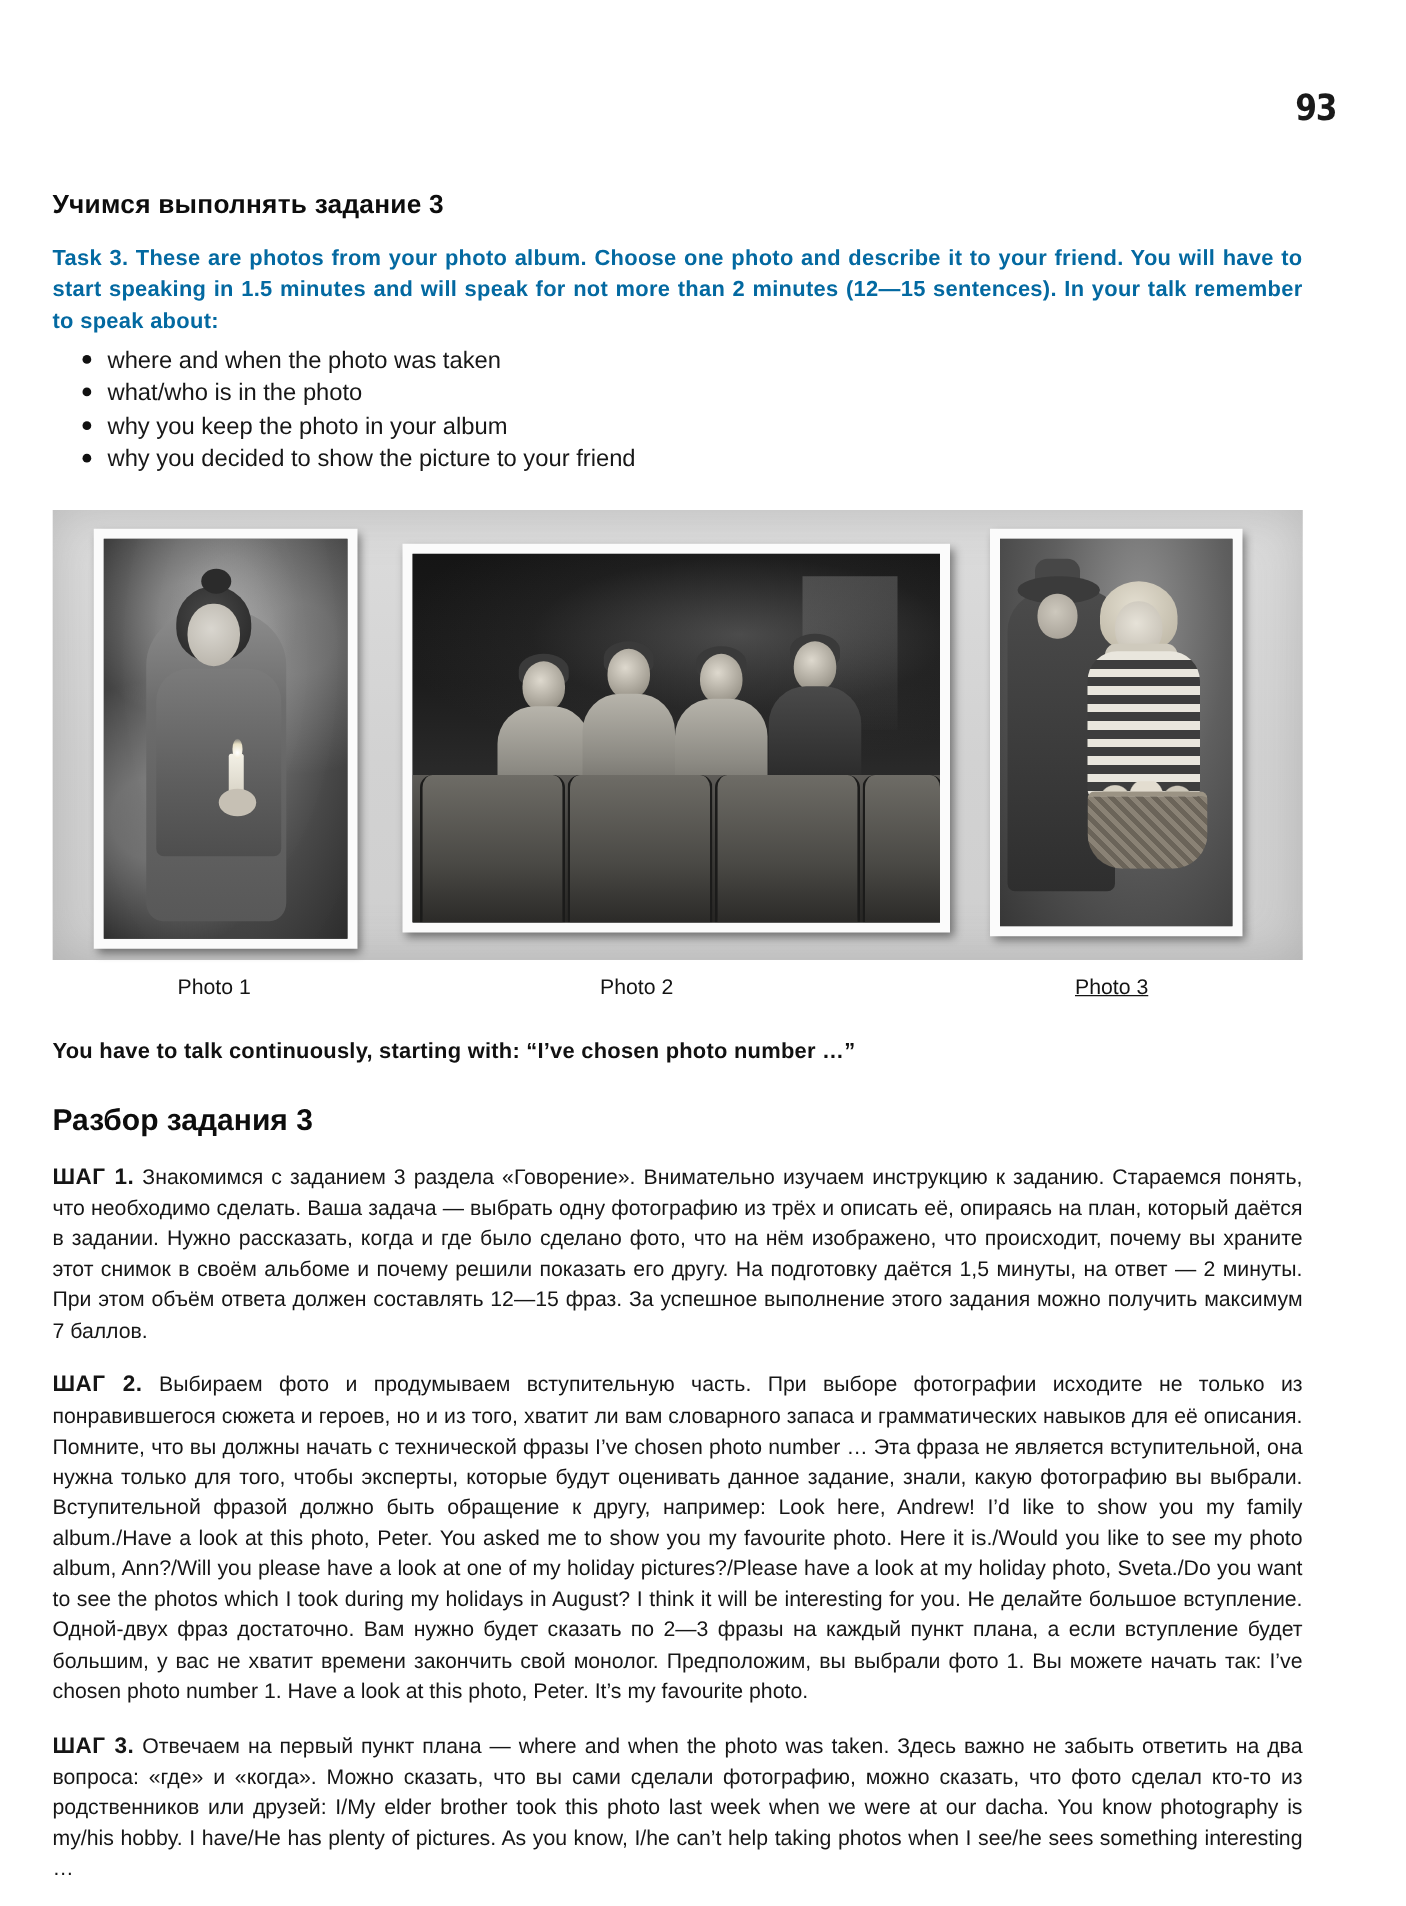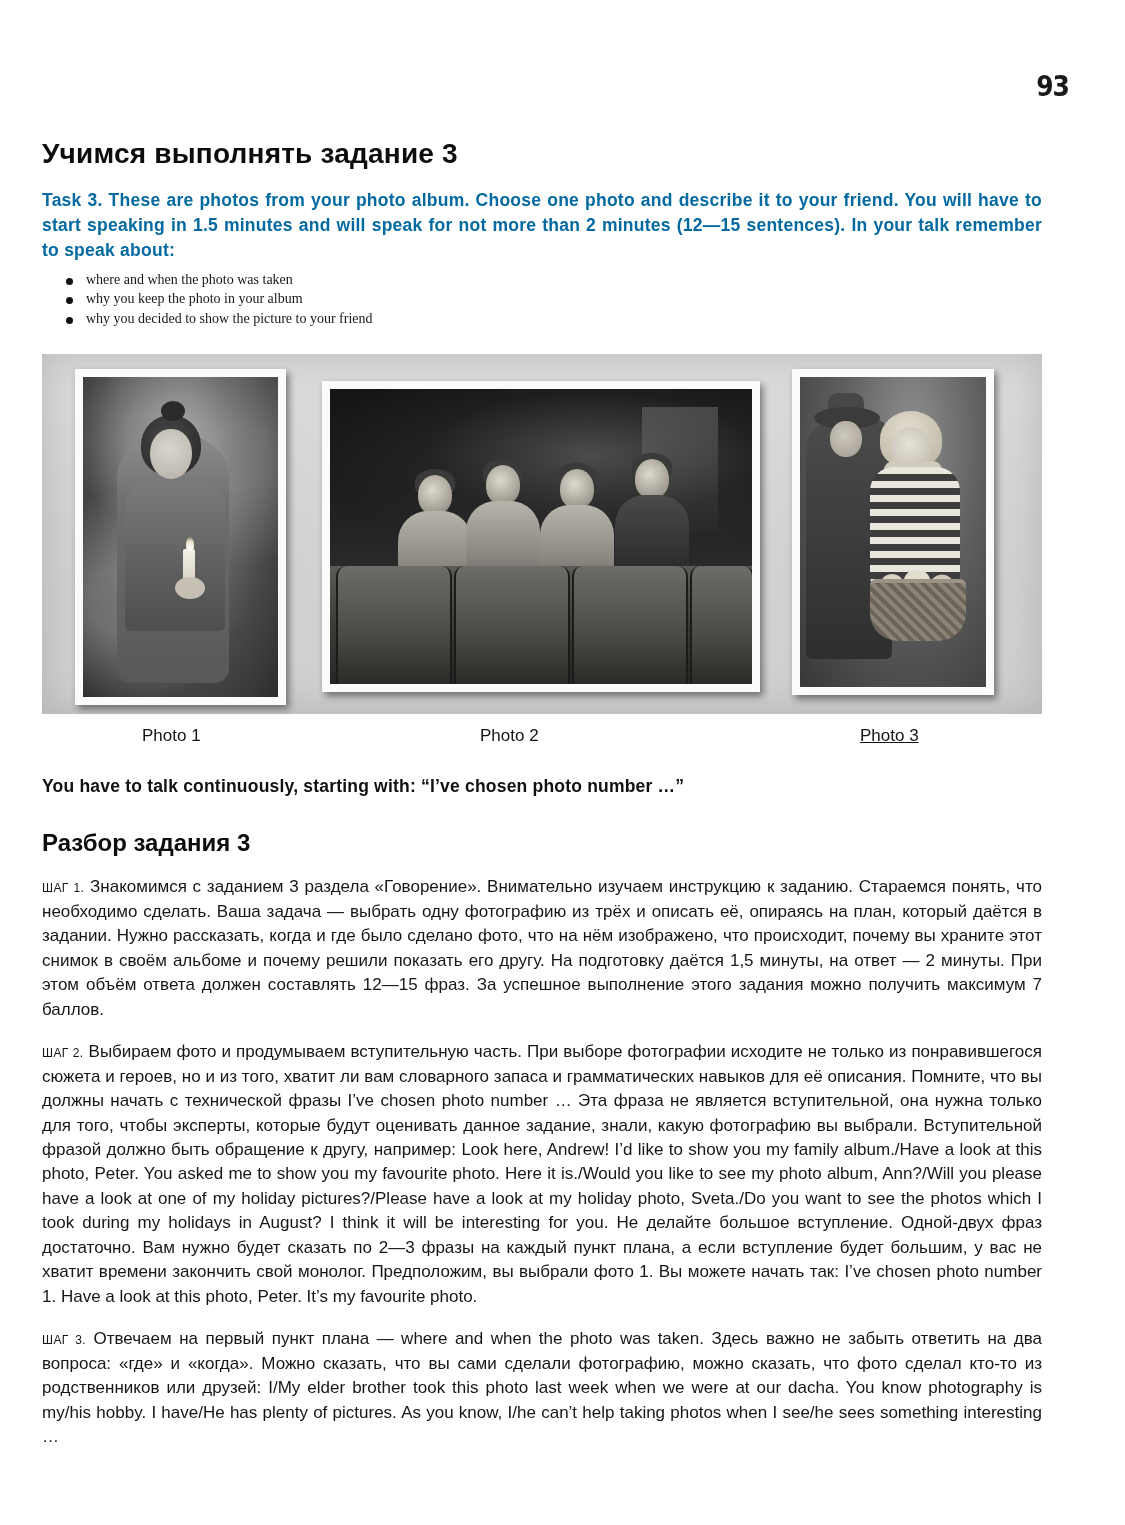--- a/index.html
+++ b/index.html
@@ -31,47 +31,46 @@
     color: #1a1a1a;
     transform: scaleY(1.15);
   }
   .content {
     position: absolute;
     left: 42px;
     top: 138px;
     width: 1000px;
   }
   h1.section-title {
-    font-size: 28px;
-    font-weight: bold;
-    margin: 0 0 18px 0;
+    font-size: 21px;
+    font-weight: bold;
+    margin: 14px 0 18px 0;
     letter-spacing: 0.2px;
     color: #0d0d0d;
   }
   .task-intro {
     font-size: 17.5px;
     font-weight: bold;
     line-height: 1.42;
     text-align: justify;
     margin: 0 0 7px 0;
     letter-spacing: 0.25px;
     color: #0369a1;
   }
   ul.bullets {
     list-style: none;
     margin: 0 0 10px 0;
     padding: 0 0 0 22px;
   }
   ul.bullets li {
     position: relative;
-    font-size: 14px;
+    font-size: 19px;
     line-height: 1.40;
     padding-left: 22px;
     color: #171717;
-    font-family: Liberation Serif, serif;
   }
   ul.bullets li::before {
     content: "";
     position: absolute;
     left: 2px;
     top: 8px;
     width: 7px;
     height: 7px;
     border-radius: 50%;
     background: #111;
@@ -287,40 +286,41 @@
     color: #0d0d0d;
   }
   .step {
     font-size: 17px;
     line-height: 1.44;
     text-align: justify;
     margin: 0 0 18px 0;
     color: #161616;
   }
   .step .step-label {
-    font-weight: normal;
-    font-size: 12px;
+    font-weight: bold;
+    font-size: 18px;
     letter-spacing: 0.4px;
   }
 </style>
 </head>
 <body>
 
 <div class="page">
 
   <div class="page-number">93</div>
 
   <div class="content">
 
     <h1 class="section-title">Учимся выполнять задание 3</h1>
 
     <p class="task-intro">Task 3. These are photos from your photo album. Choose one photo and describe it to your friend. You will have to start speaking in 1.5 minutes and will speak for not more than 2 minutes (12—15 sentences). In your talk remember to speak about:</p>
 
     <ul class="bullets">
       <li>where and when the photo was taken</li>
+      <li>what/who is in the photo</li>
       <li>why you keep the photo in your album</li>
       <li>why you decided to show the picture to your friend</li>
     </ul>
 
     <div class="photos-strip">
 
       <div class="photo-card" id="card1">
         <div class="img">
           <div class="p1-bg"></div>
           <div class="p1-smoke"></div>

